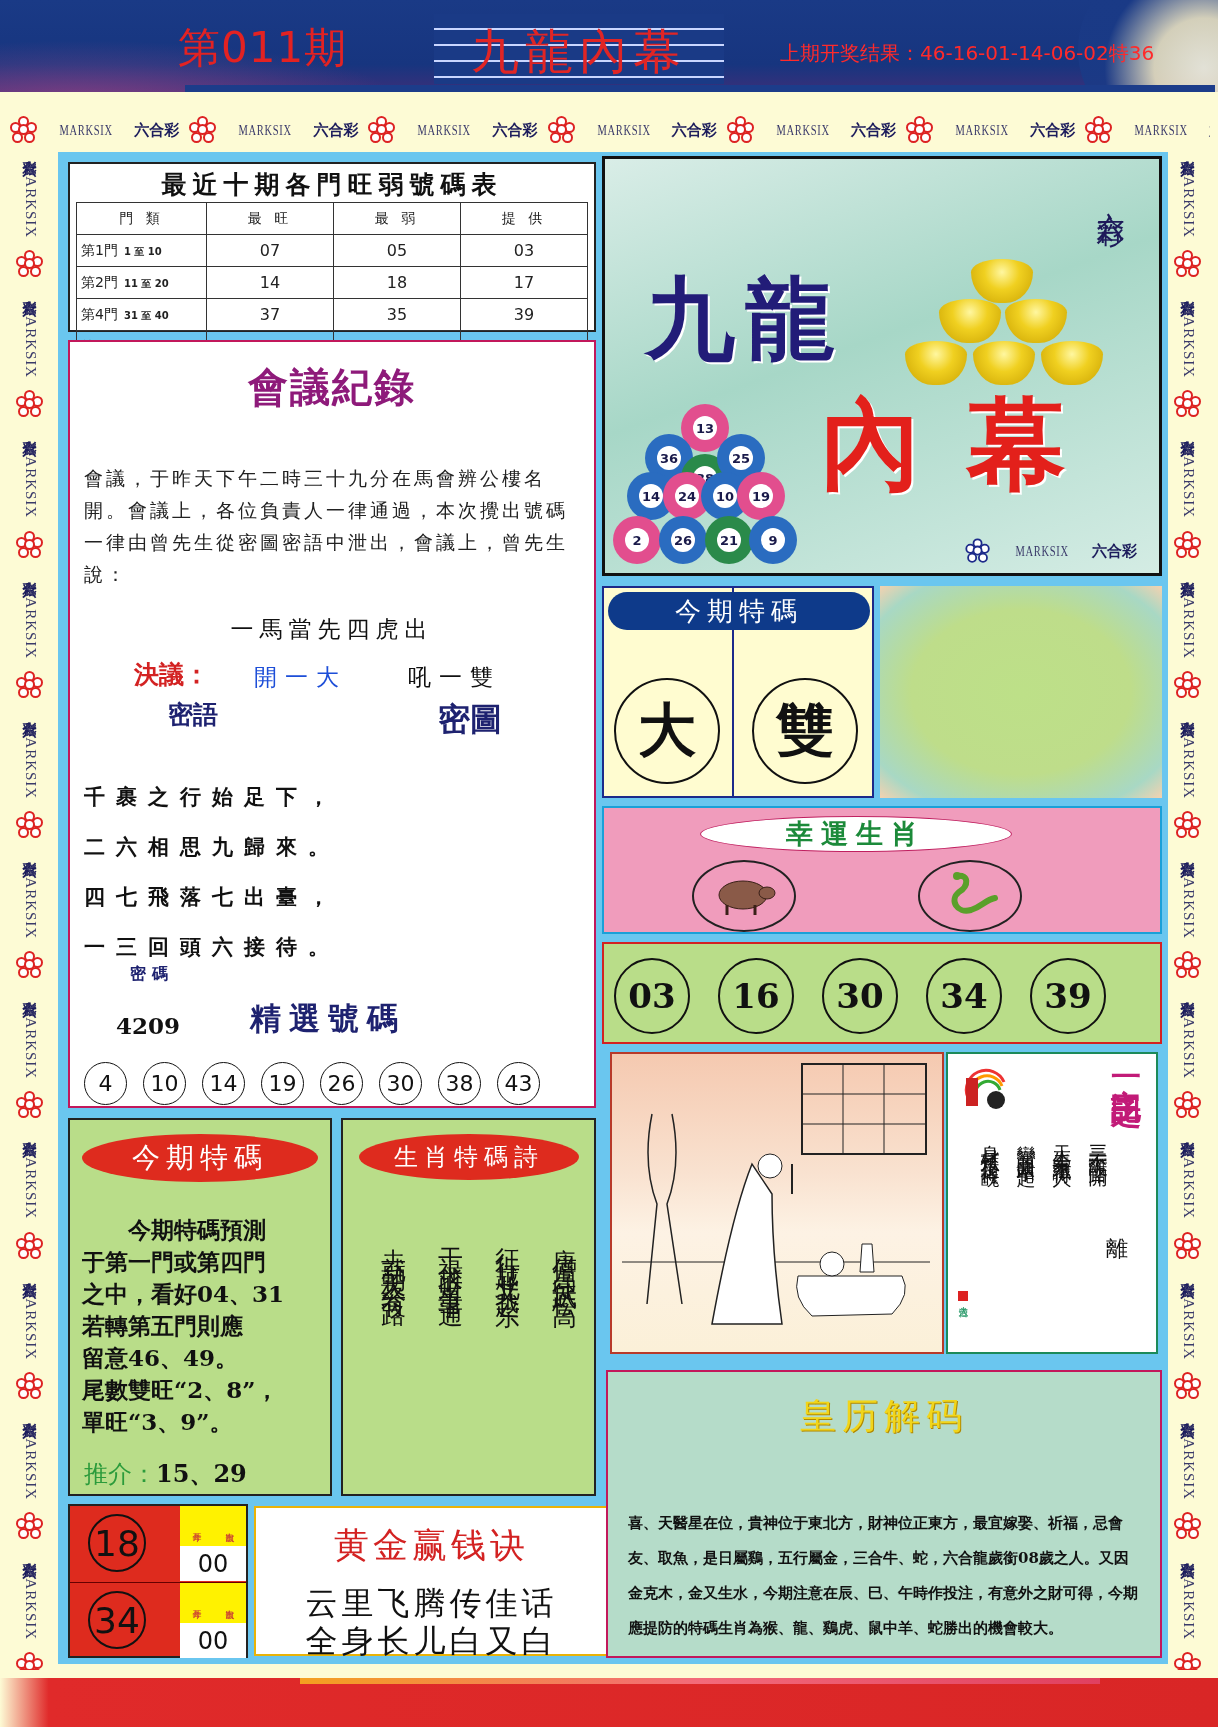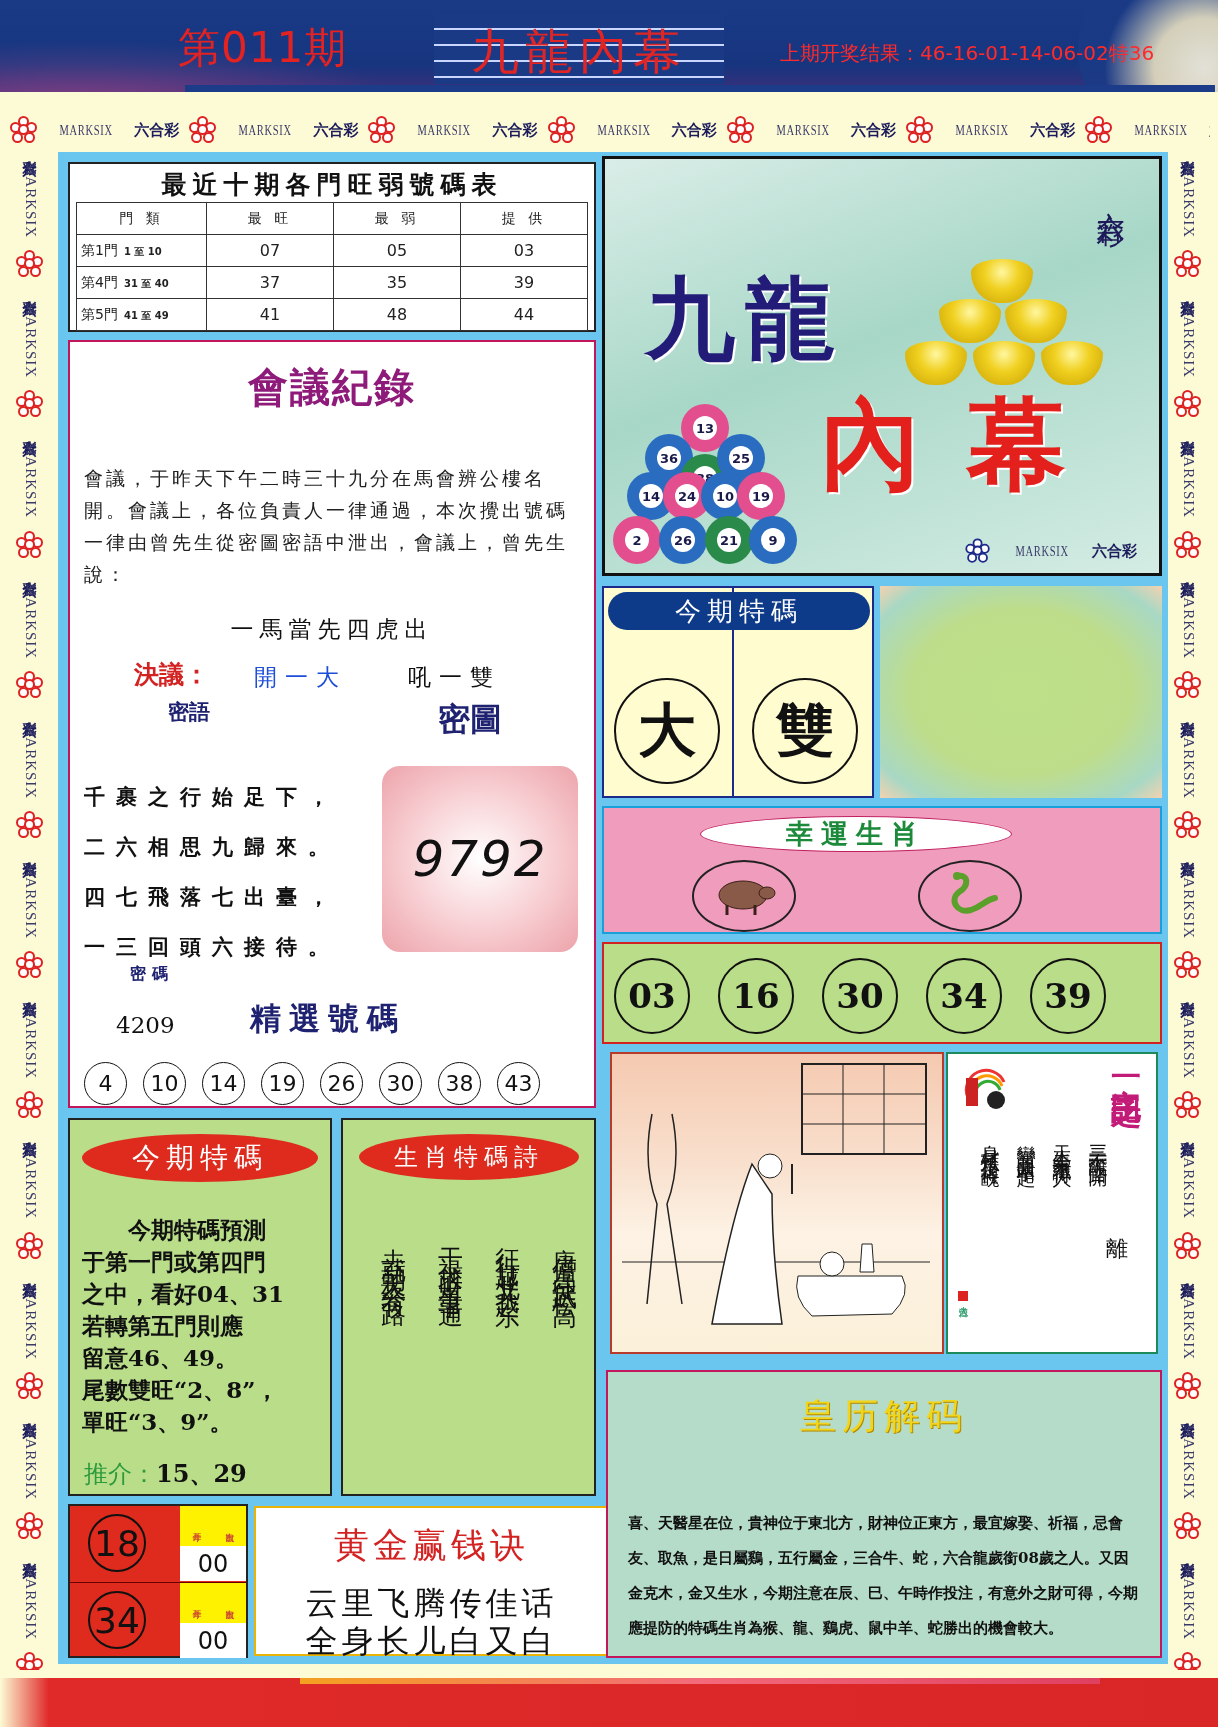--- a/index.html
+++ b/index.html
@@ -37,27 +37,27 @@
 table.gates td.gate b{font-size:10px;margin-left:6px}
 
 
 .meet-panel{left:68px;top:340px;width:528px;height:768px;border:2px solid #c2185b}
 .meet-title{position:absolute;left:0;right:0;top:18px;text-align:center;font-size:40px;font-weight:bold;color:#8e1a7a;letter-spacing:2px}
 .meet-body{position:absolute;left:14px;top:120px;width:500px;font-family:"DejaVu Sans",sans-serif;font-size:19px;line-height:32px;color:#222;letter-spacing:3px}
 .slogan{position:absolute;left:0;right:0;top:272px;text-align:center;font-family:"DejaVu Sans",sans-serif;font-size:23px;letter-spacing:6px;color:#111}
 .resolve{position:absolute;left:64px;top:316px;font-size:25px;font-weight:bold;color:#d32222}
 .resolve-a{position:absolute;left:184px;top:320px;font-family:"DejaVu Sans",sans-serif;font-size:23px;letter-spacing:8px;color:#1d4ed8}
 .resolve-b{position:absolute;left:338px;top:320px;font-family:"DejaVu Sans",sans-serif;font-size:23px;letter-spacing:8px;color:#111}
-.miyu{position:absolute;left:98px;top:356px;font-size:21px;font-weight:bold;color:#1e2270}
+.miyu{position:absolute;left:98px;top:356px;font-size:25px;font-weight:bold;color:#1e2270}
 .mitu{position:absolute;left:368px;top:356px;font-size:32px;font-weight:bold;color:#1e2270}
 .poem{position:absolute;left:14px;top:430px;font-size:21px;line-height:50px;letter-spacing:11px;color:#111;font-weight:bold}
 .secret-box{position:absolute;left:312px;top:424px;width:196px;height:186px;border-radius:18px;background:radial-gradient(ellipse at center,#fff 0%,#f7cdd1 55%,#eca3aa 100%);display:flex;align-items:center;justify-content:center}
 .secret-box span{font-family:"DejaVu Sans",sans-serif;font-size:50px;font-style:italic;color:#111;letter-spacing:2px;font-weight:200}
 .mima-label{position:absolute;left:60px;top:622px;font-size:16px;font-weight:bold;color:#1e2270;letter-spacing:6px}
-.mima-val{position:absolute;left:46px;top:670px;font-size:23px;font-weight:normal;color:#111}
+.mima-val{position:absolute;left:46px;top:670px;font-size:23px;font-weight:bold;color:#111}
 .select-title{position:absolute;left:180px;top:656px;font-size:31px;font-weight:bold;color:#1e2270;letter-spacing:8px}
 .select-nums{position:absolute;left:14px;top:720px;display:flex;gap:16px}
 .select-nums span{width:43px;height:43px;border:1.5px solid #111;border-radius:50%;display:flex;align-items:center;justify-content:center;font-family:"DejaVu Sans",sans-serif;font-size:22px;color:#111}
 
 
 .green{background:#b9dd89}
 .sp-panel{left:68px;top:1118px;width:264px;height:378px;border:2px solid #222}
 .sp-poem-panel{left:341px;top:1118px;width:255px;height:378px;border:2px solid #222}
 .pill-red{position:absolute;background:#de2b1e;border-radius:50%;display:flex;align-items:center;justify-content:center;color:#fff;font-family:"DejaVu Sans",sans-serif;letter-spacing:6px}
 .sp-text{position:absolute;left:12px;top:94px;font-size:23px;line-height:32px;font-weight:bold;color:#111;white-space:nowrap}
@@ -445,20 +445,26 @@
       <th>最 弱</th>
       <th>提 供</th>
     </tr>
     <tr>
           <td class="gate"><span>第1門</span><b>1 至 10</b></td>
           <td>07</td>
           <td>05</td>
           <td>03</td>
         </tr>
     <tr>
+          <td class="gate"><span>第2門</span><b>11 至 20</b></td>
+          <td>14</td>
+          <td>18</td>
+          <td>17</td>
+        </tr>
+    <tr>
           <td class="gate"><span>第4門</span><b>31 至 40</b></td>
           <td>37</td>
           <td>35</td>
           <td>39</td>
         </tr>
     <tr>
           <td class="gate"><span>第5門</span><b>41 至 49</b></td>
           <td>41</td>
           <td>48</td>
           <td>44</td>
@@ -475,23 +481,20 @@
   <div class="resolve-a">開一大</div>
   <div class="resolve-b">吼一雙</div>
   <div class="miyu">密語</div>
   <div class="mitu">密圖</div>
   <div class="poem">
     <div>千裹之行始足下，</div>
     <div>二六相思九歸來。</div>
     <div>四七飛落七出臺，</div>
     <div>一三回頭六接待。</div>
   </div>
-  <div class="secret-box">
-      <span>9792</span>
-    </div>
   <div class="mima-label">密碼</div>
   <div class="mima-val">4209</div>
   <div class="select-title">精選號碼</div>
   <div class="select-nums">
     <span>4</span>
     <span>10</span>
     <span>14</span>
     <span>19</span>
     <span>26</span>
     <span>30</span>

